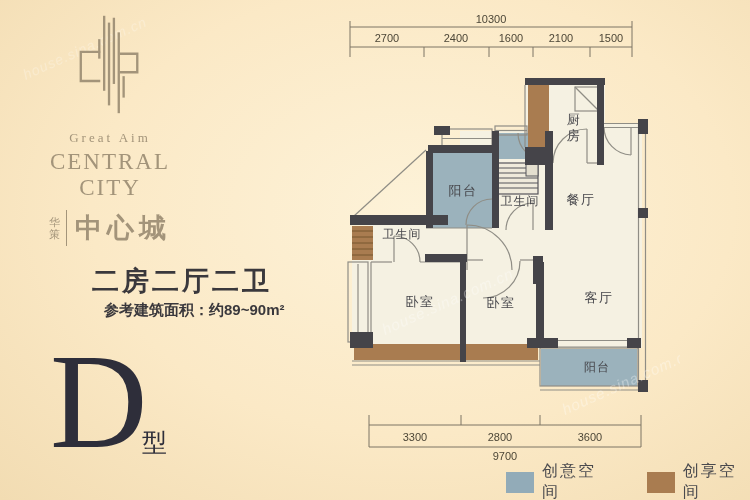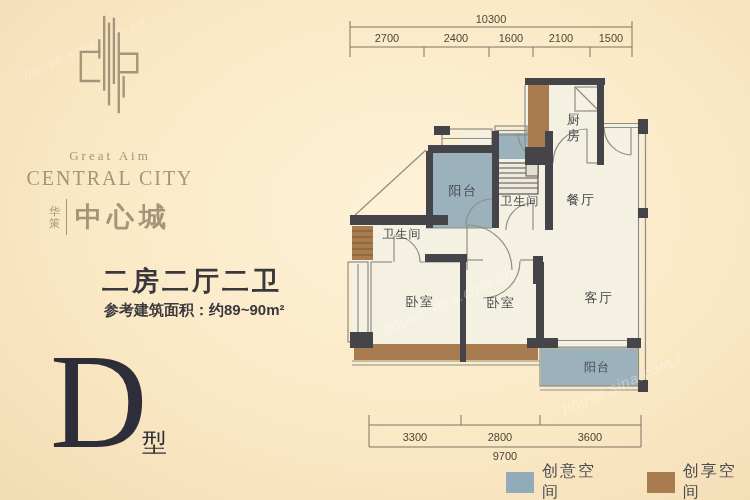--- a/index.html
+++ b/index.html
@@ -4,28 +4,28 @@
 <style>
   html,body{margin:0;padding:0;}
   .canvas{
     position:relative;width:750px;height:500px;overflow:hidden;
     background:radial-gradient(ellipse at 55% 42%, #fdf2d8 0%, #fbe9c6 55%, #f2dcb2 100%);
     font-family:"Liberation Sans","DejaVu Sans",sans-serif;
     color:#3c3a3e;
   }
   
   .brand{position:absolute;left:18px;top:8px;width:184px;text-align:center;color:#a3947a;}
-  .brand .tagline{font-family:"Liberation Serif","DejaVu Serif",serif;font-size:13px;letter-spacing:3px;margin-top:24px;}
-  .brand .name-en{font-family:"Liberation Serif","DejaVu Serif",serif;font-size:20px;letter-spacing:2px;margin-top:3px;}
+  .brand .tagline{font-family:"Liberation Serif","DejaVu Serif",serif;font-size:13px;letter-spacing:3px;margin-top:6px;}
+  .brand .name-en{font-family:"Liberation Serif","DejaVu Serif",serif;font-size:23px;letter-spacing:2px;margin-top:3px;}
   .brand .cn-row{display:flex;justify-content:center;align-items:center;margin-top:9px;}
   .brand .cn-small{display:flex;flex-direction:column;font-size:11px;line-height:12px;letter-spacing:0;margin-right:6px;}
   .brand .cn-divider{width:1px;height:36px;background:#a3947a;margin-right:8px;}
   .brand .cn-name{font-family:"Liberation Serif","DejaVu Serif",serif;font-size:27px;letter-spacing:5px;font-weight:bold;}
   
-  .layout-title{position:absolute;left:102px;top:263px;font-size:27px;font-weight:600;letter-spacing:3px;color:#3a383c;}
+  .layout-title{position:absolute;left:92px;top:263px;font-size:27px;font-weight:600;letter-spacing:3px;color:#3a383c;}
   .area-note{position:absolute;left:104px;top:301px;font-size:15px;font-weight:600;color:#3a383c;}
   
   .unit-letter{position:absolute;left:50px;top:334px;font-family:"Liberation Serif","DejaVu Serif",serif;
     font-size:135px;line-height:1;color:#2e2e3a;}
   .unit-suffix{position:absolute;left:142px;top:426px;font-size:25px;color:#2e2e3a;letter-spacing:1px;}
   
   .legend{position:absolute;left:506px;top:461px;display:flex;align-items:center;}
   .legend .sw{display:block;}
   .legend .lbl{font-size:16px;color:#4a4a4e;letter-spacing:2px;margin-left:8px;}
   .legend .gap{width:40px;}

